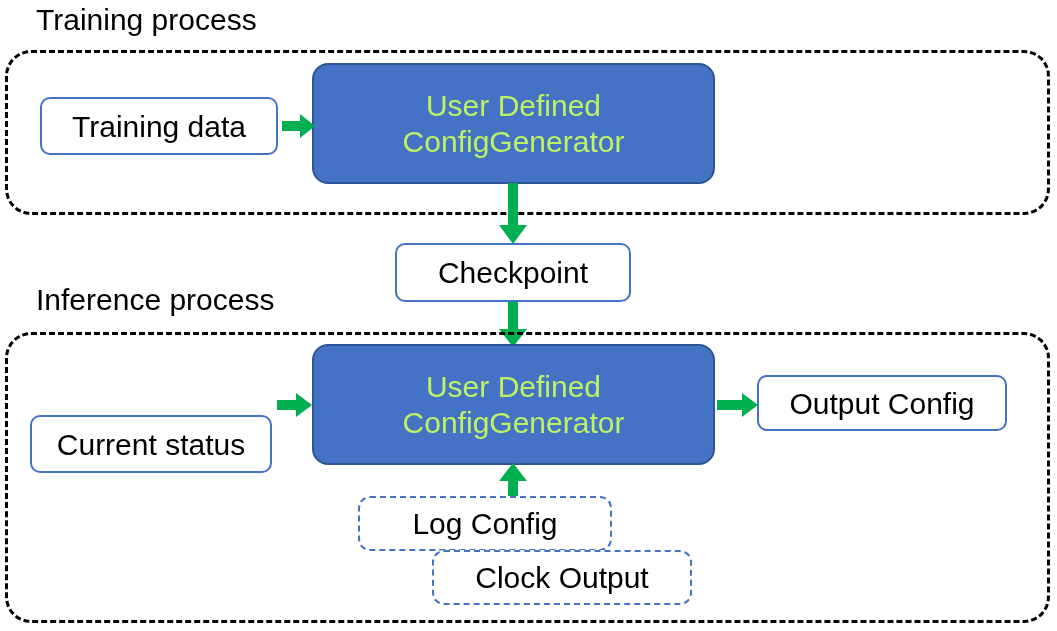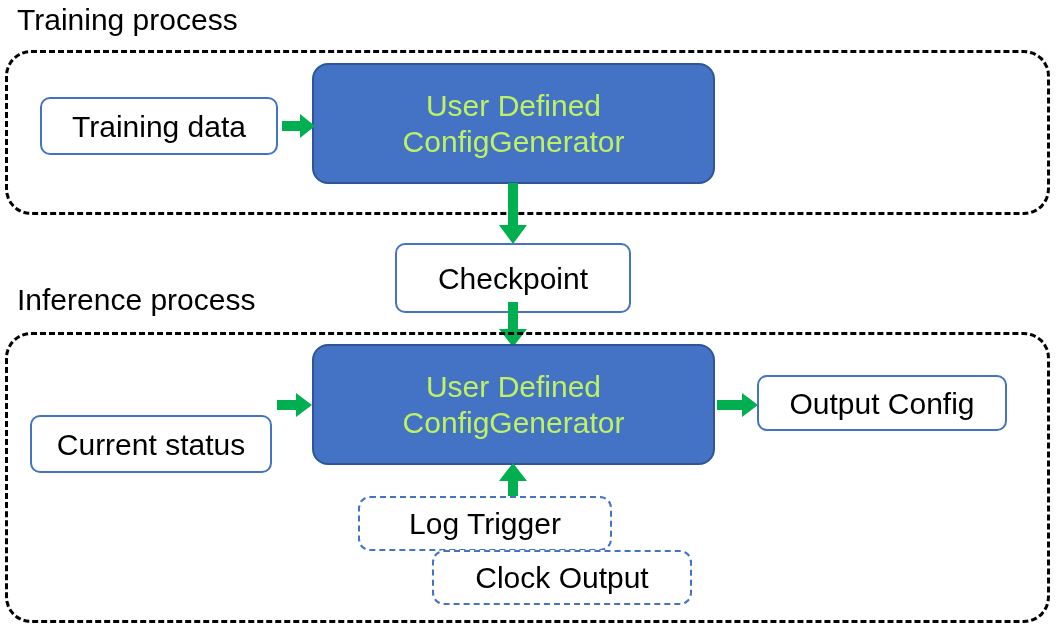--- a/index.html
+++ b/index.html
@@ -19,20 +19,21 @@
   }
 
   
   .section-caption {
     position: absolute;
     font-size: 30px;
     line-height: 34px;
     color: #000000;
     white-space: nowrap;
     font-family: "Liberation Sans", sans-serif;
+    margin-left: 19px;
   }
 
   
   .process-container {
     position: absolute;
     border: 3px dashed #000000;
     border-radius: 26px;
     box-sizing: border-box;
     background: transparent;
   }
@@ -102,21 +103,21 @@
       <path d="M0,9 L18,9 L18,2 L33,14 L18,26 L18,19 L0,19 Z" fill="#00B050"></path>
     </svg>
   </div>
 
   <div class="arrow" style="left:498px; top:183px;">
     <svg width="30" height="62" viewBox="0 0 30 62">
       <path d="M10,0 L20,0 L20,42 L29,42 L15,61 L1,42 L10,42 Z" fill="#00B050"></path>
     </svg>
   </div>
 
-  <div class="node-box" style="left:395px; top:243px; width:236px; height:70px;">Checkpoint</div>
+  <div class="node-box" style="left:395px; top:243px; width:236px; height:59px;">Checkpoint</div>
 
   <div class="arrow" style="left:498px; top:302px;">
     <svg width="30" height="46" viewBox="0 0 30 46">
       <path d="M10,0 L20,0 L20,27 L29,27 L15,45 L1,27 L10,27 Z" fill="#00B050"></path>
     </svg>
   </div>
 
   <div class="section-caption" style="left:17px; top:283px;">Inference process</div>
 
   <div class="process-container" style="left:5px; top:332px; width:1045px; height:291px;"></div>
@@ -141,17 +142,17 @@
       <path d="M0,9 L25,9 L25,2 L41,14 L25,26 L25,19 L0,19 Z" fill="#00B050"></path>
     </svg>
   </div>
 
   <div class="arrow" style="left:498px; top:463px;">
     <svg width="30" height="38" viewBox="0 0 30 38">
       <path d="M15,0 L29,18 L20,18 L20,37 L10,37 L10,18 L1,18 Z" fill="#00B050"></path>
     </svg>
   </div>
 
-  <div class="node-box trigger" style="left:358px; top:496px; width:254px; height:55px;">Log Trigger</div>
+  <div class="node-box trigger" style="left:358px; top:496px; width:254px; height:55px;">Log Config</div>
 
   <div class="node-box trigger" style="left:432px; top:550px; width:260px; height:55px;">Clock Output</div>
 
 </div>
 
 </body></html>

